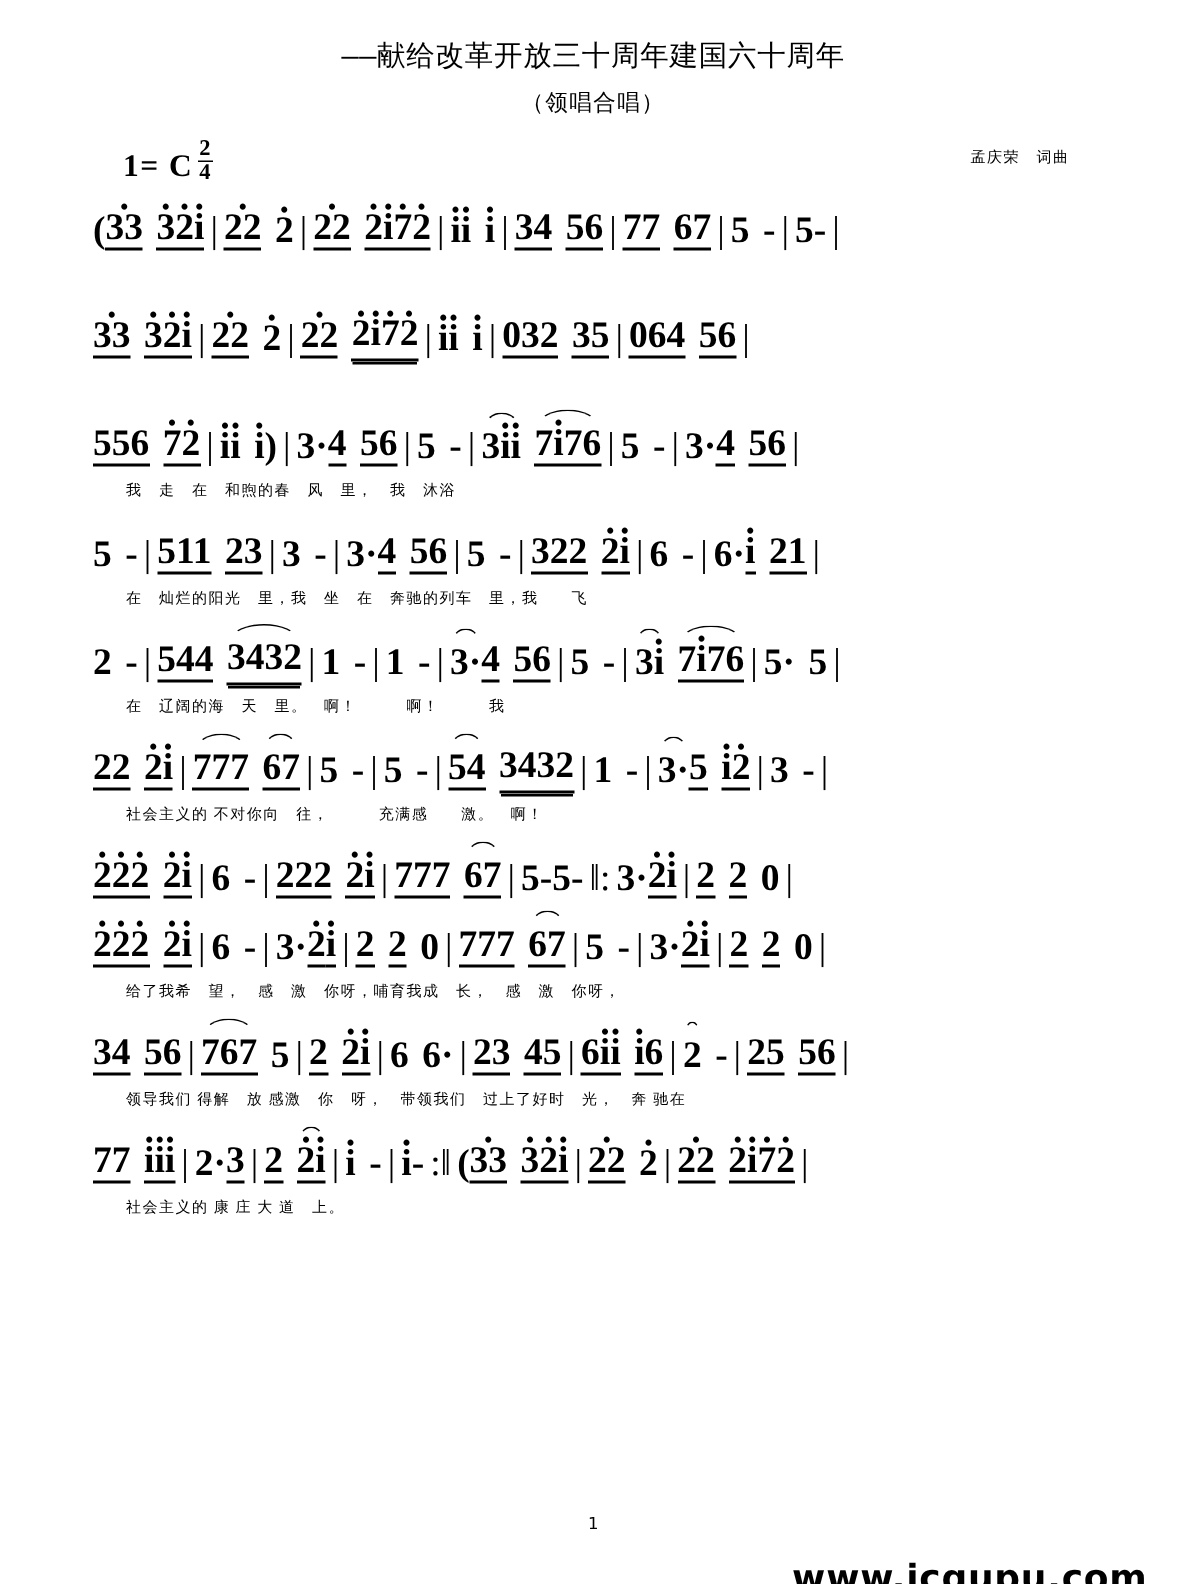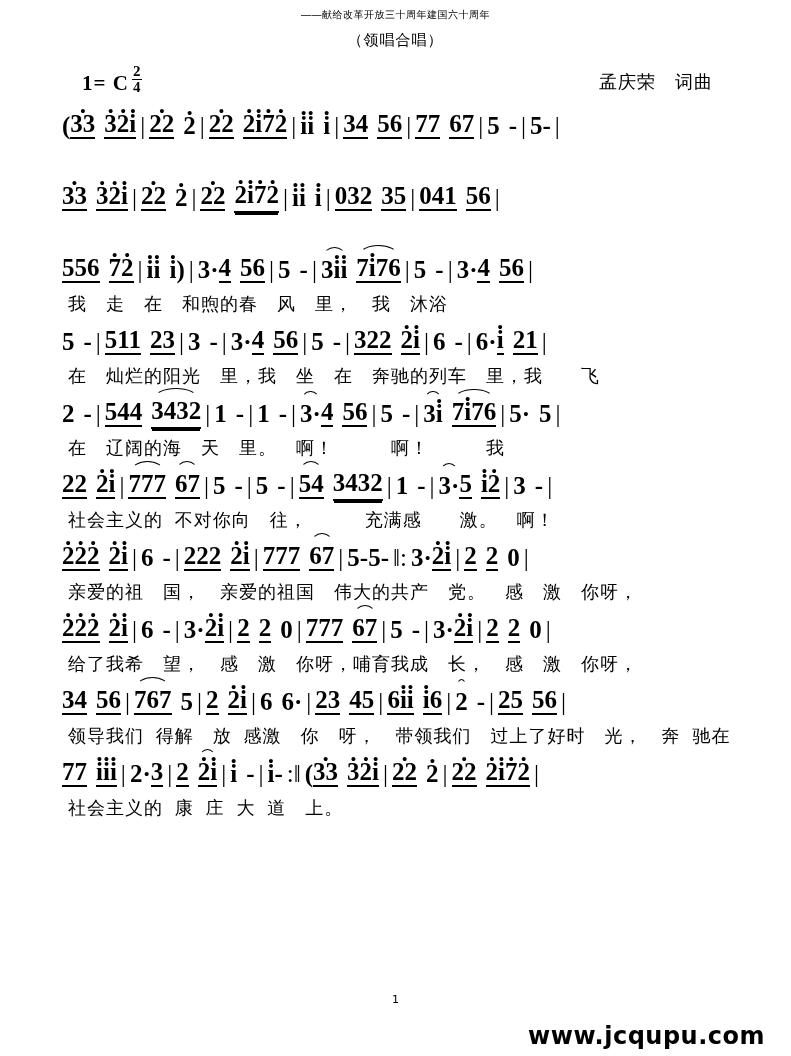--- a/index.html
+++ b/index.html
@@ -28,23 +28,23 @@
     text-align: center;
     font-family: "DejaVu Sans", sans-serif;
     font-weight: bold;
     font-size: 35px;
     letter-spacing: 2px;
     margin-top: 22px;
     line-height: 1.1;
   }
   .subtitle {
     text-align: center;
-    font-family: Liberation Sans, sans-serif;
-    font-size: 10px;
-    margin-top: 8px;
+    font-family: Liberation Mono, monospace;
+    font-size: 19px;
+    margin-top: 24px;
     letter-spacing: 0.5px;
   }
   .perform {
     text-align: center;
     font-family: Liberation Mono, monospace;
     font-size: 15px;
     margin-top: 9px;
     letter-spacing: 1px;
   }
 
@@ -81,21 +81,21 @@
   .meter .den {
     display: block;
     padding: 0 1px;
     font-weight: bold;
   }
   .composer {
     position: absolute;
     right: 78px;
     top: 8px;
     font-family: "DejaVu Sans", sans-serif;
-    font-size: 18px;
+    font-size: 10px;
     letter-spacing: 1px;
   }
 
   
   .system {
     position: relative;
     margin: 0 0 0 0;
     padding-left: 62px;
     padding-right: 50px;
   }
@@ -104,26 +104,27 @@
     font-size: 25px;
     font-weight: bold;
     letter-spacing: 0px;
     white-space: nowrap;
     line-height: 1.0;
     height: 46px;
     display: flex;
     align-items: center;
   }
   .lyrics {
-    font-family: Liberation Mono, monospace;
-    font-size: 18px;
+    font-family: Liberation Serif, serif;
+    font-size: 10px;
     white-space: nowrap;
     height: 26px;
     letter-spacing: 1px;
     padding-left: 6px;
+    margin-left: 16px;
   }
 
   
   .tok { display: inline-block; position: relative; }
   .u1 { border-bottom: 2px solid #000; padding-bottom: 1px; }
   .u2 { border-bottom: 2px solid #000; padding-bottom: 4px; box-shadow: 0 3px 0 -1px #000; }
   .dotu::after {
     content: "·";
     position: absolute;
     left: 50%;
@@ -239,21 +240,21 @@
         <span class="bar">|</span>
         <span class="tok dotu">i</span>
         <span class="tok dotu">i</span>
         <span class="sp"></span>
         <span class="tok dotu">i</span>
         <span class="bar">|</span>
         <span class="tok u1">032</span>
         <span class="sp"></span>
         <span class="tok u1">35</span>
         <span class="bar">|</span>
-        <span class="tok u1">041</span>
+        <span class="tok u1">064</span>
         <span class="sp"></span>
         <span class="tok u1">56</span>
         <span class="bar">|</span>
     </div>
     <div class="lyrics"></div>
   </div>
 
   <div class="system">
     <div class="notes">
       <span class="tok u1">556</span>
@@ -437,21 +438,20 @@
         <span class="tok u1 dotu">2</span>
         <span class="tok u1 dotu">i</span>
         <span class="bar">|</span>
         <span class="tok u1">2</span>
         <span class="sp"></span>
         <span class="tok u1">2</span>
         <span class="sp"></span>
         <span class="tok">0</span>
         <span class="bar">|</span>
     </div>
-    <div class="lyrics">亲爱的祖　国，　亲爱的祖国　伟大的共产　党。　感　激　你呀，</div>
   </div>
 
   <div class="system">
     <div class="notes">
       <span class="tok u1"><span class="tok dotu">2</span><span class="tok dotu">2</span><span class="tok dotu">2</span></span>
         <span class="sp"></span>
         <span class="tok u1"><span class="tok dotu">2</span><span class="tok dotu">i</span></span>
         <span class="bar">|</span>
         <span class="tok">6</span>
         <span class="sp"></span>

